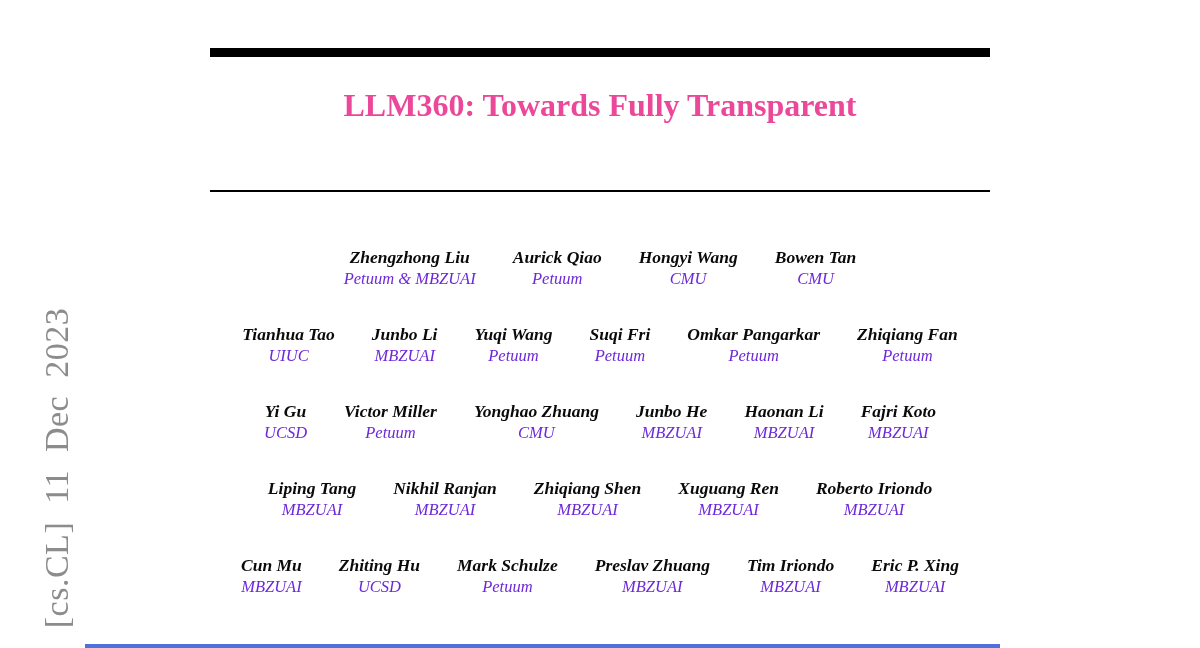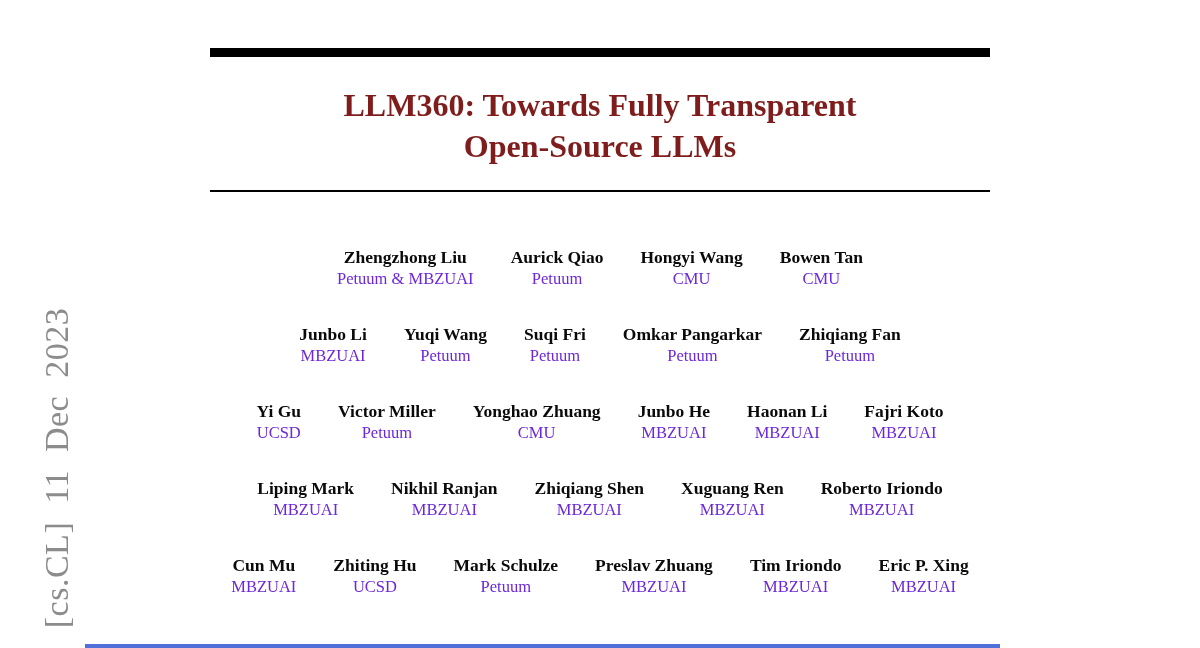--- a/index.html
+++ b/index.html
@@ -36,35 +36,36 @@
     position: absolute;
     left: 210px;
     width: 780px;
     top: 85px;
     text-align: center;
   }
   .title-line {
     font-size: 32px;
     line-height: 41px;
     font-weight: bold;
-    color: #7f1d1d;
+    color: #ec4899;
     white-space: nowrap;
   }
   .authors {
     position: absolute;
     left: 190px;
     width: 820px;
     top: 246px;
   }
   .author-row {
     display: flex;
     justify-content: center;
     align-items: center;
     gap: 37px;
     margin-bottom: 33px;
+    font-style: italic;
   }
   .author {
     text-align: center;
     white-space: nowrap;
   }
   .author-name {
     font-size: 17.5px;
     font-weight: bold;
     line-height: 22px;
     color: #0a0a0a;
@@ -101,21 +102,20 @@
 </head>
 <body>
 
 <div id="page" style="--rule-color: #000000; --sidebar-color: #8c8c8e; --bottom-bar-color: #5071d9;">
   <div class="sidebar-label">[cs.CL] 11 Dec 2023</div>
 
   <div class="rule-thick"></div>
 
   <div class="title-block">
     <div class="title-line">LLM360: Towards Fully Transparent</div>
-    <div class="title-line">Open-Source LLMs</div>
   </div>
 
   <div class="rule-thin"></div>
 
   <div class="authors">
       <div class="author-row">
         <div class="author">
           <div class="author-name">Zhengzhong Liu</div>
           <div class="author-affiliation">Petuum &amp; MBZUAI</div>
         </div>
@@ -127,20 +127,24 @@
           <div class="author-name">Hongyi Wang</div>
           <div class="author-affiliation">CMU</div>
         </div>
         <div class="author">
           <div class="author-name">Bowen Tan</div>
           <div class="author-affiliation">CMU</div>
         </div>
       </div>
       <div class="author-row">
         <div class="author">
+          <div class="author-name">Tianhua Tao</div>
+          <div class="author-affiliation">UIUC</div>
+        </div>
+        <div class="author">
           <div class="author-name">Junbo Li</div>
           <div class="author-affiliation">MBZUAI</div>
         </div>
         <div class="author">
           <div class="author-name">Yuqi Wang</div>
           <div class="author-affiliation">Petuum</div>
         </div>
         <div class="author">
           <div class="author-name">Suqi Fri</div>
           <div class="author-affiliation">Petuum</div>
@@ -175,21 +179,21 @@
           <div class="author-name">Haonan Li</div>
           <div class="author-affiliation">MBZUAI</div>
         </div>
         <div class="author">
           <div class="author-name">Fajri Koto</div>
           <div class="author-affiliation">MBZUAI</div>
         </div>
       </div>
       <div class="author-row">
         <div class="author">
-          <div class="author-name">Liping Mark</div>
+          <div class="author-name">Liping Tang</div>
           <div class="author-affiliation">MBZUAI</div>
         </div>
         <div class="author">
           <div class="author-name">Nikhil Ranjan</div>
           <div class="author-affiliation">MBZUAI</div>
         </div>
         <div class="author">
           <div class="author-name">Zhiqiang Shen</div>
           <div class="author-affiliation">MBZUAI</div>
         </div>

